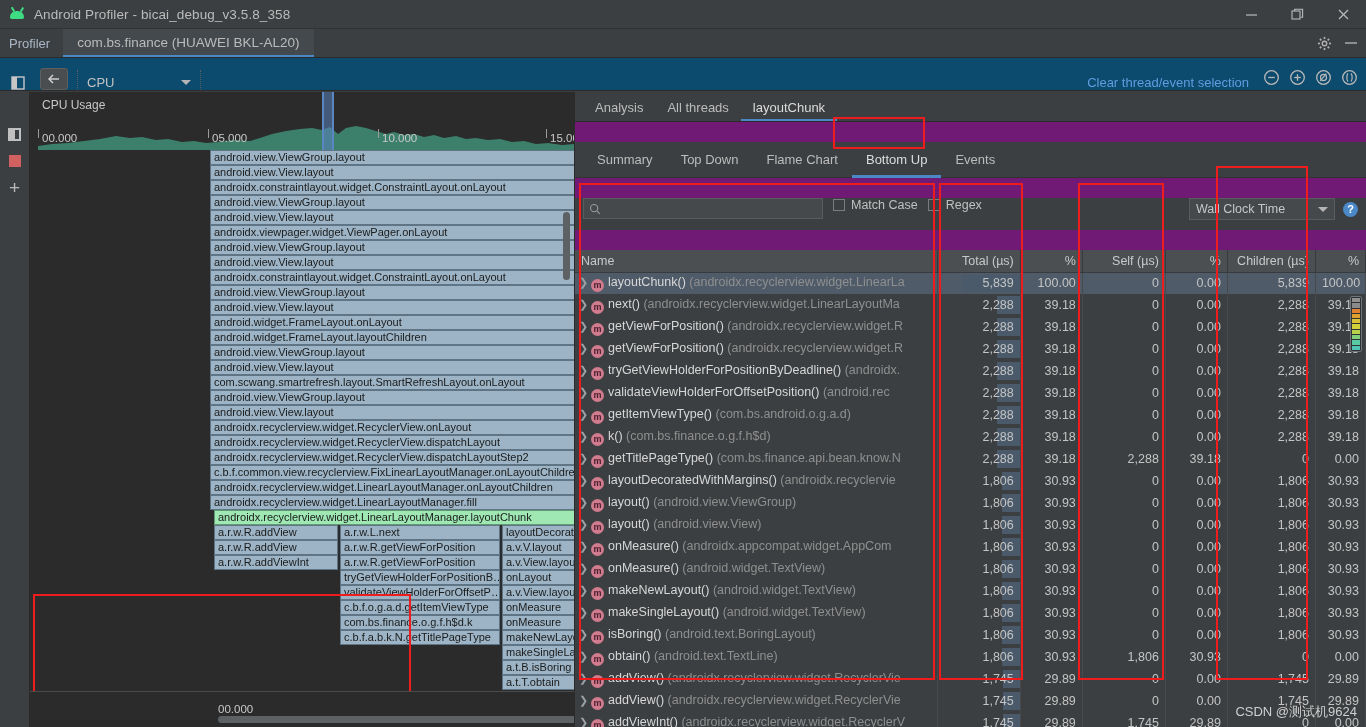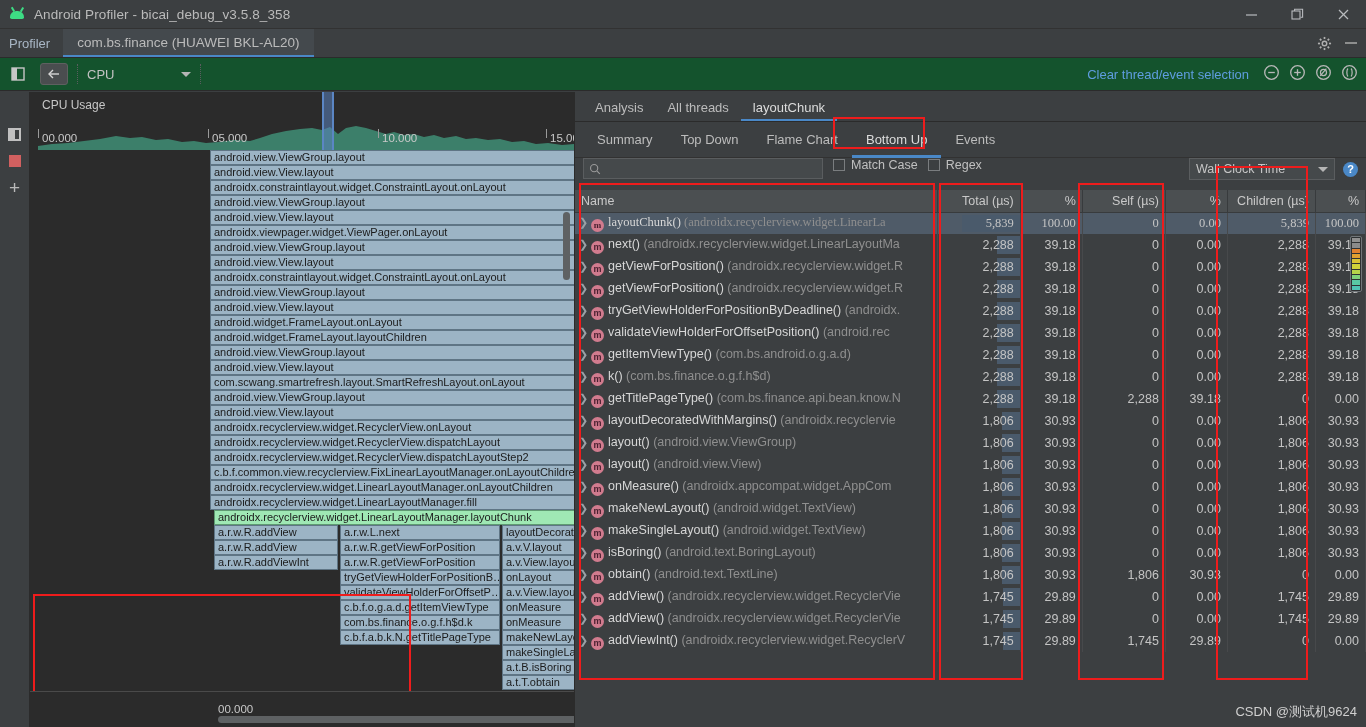--- a/index.html
+++ b/index.html
@@ -40,21 +40,21 @@
   .prof-label{ display:flex; align-items:center; padding:0 13px 0 9px; color:#a9b7c6; font-size:13px;}
   .sess-tab{
     display:flex; align-items:center; padding:0 14px; color:#bbbbbb; font-size:13.5px;
     background:#44494d; border-bottom:2px solid #4a88c7;
   }
   .prof-right{ margin-left:auto; display:flex; align-items:center; padding-right:8px; gap:12px;}
   .icon-btn{ color:#a6a6a6; display:flex; align-items:center; justify-content:center; }
 
   
   .toolbar{
-    height:33px; background:#14532d; display:flex; align-items:center;
+    height:33px; background:#0c4a6e; display:flex; align-items:flex-end;
     border-bottom:1px solid #2b2b2b; position:relative;
   }
   .tb-square{ width:36px; display:flex; align-items:center; justify-content:center;}
   .back-btn{
     width:28px; height:22px; border:1px solid #5e6060; border-radius:3px;
     background:#4a4d4f; display:flex; align-items:center; justify-content:center;
     color:#cfcfcf; margin-left:4px;
   }
   .vsep{ width:1px; height:20px; border-left:1px dotted #5a5d5f; margin:0 9px; }
   .cpu-sel{ display:flex; align-items:center; color:#c2c2c2; font-size:13px; width:104px;}
@@ -93,21 +93,21 @@
          white-space:nowrap; overflow:hidden; }
   .frow.green{ background:#9fe8b4; border-color:#5f9a72; }
   .redbox{ position:absolute; border:2px solid #ee1c1c; pointer-events:none; }
   .vscroll-left{ position:absolute; right:4px; width:7px; background:#5e6163; border-radius:4px;}
 
   .bottom-axis{ position:absolute; left:0; right:0; bottom:0; height:36px; background:#2b2b2b;
                 border-top:1px solid #4a4a4a; }
   .bottom-axis .lbl{ position:absolute; left:188px; top:11px; color:#c9c9c9; font-size:11.5px;}
 
   
-  .rightpane{ flex:1; background:#737373; position:relative; display:flex; flex-direction:column;}
+  .rightpane{ flex:1; background:#701a75; position:relative; display:flex; flex-direction:column;gap:20px;}
   .tabs-top{ height:30px; display:flex; align-items:flex-end; padding-left:8px;
              border-bottom:1px solid #2b2b2b; background:#3c3f41;}
   .tab-top{ padding:0 12px 6px 12px; color:#bcbcbc; font-size:13px; }
   .tab-top.active{ color:#dcdcdc; border-bottom:2px solid #4a88c7; padding-bottom:4px; }
 
   .tabs-sub{ height:36px; display:flex; align-items:center; padding-left:8px; position:relative;
              background:#3c3f41; border-bottom:1px solid #323232;}
   .tab-sub{ padding:0 14px; color:#bcbcbc; font-size:13px; height:36px; display:flex; align-items:center;}
   .tab-sub.active{ color:#dcdcdc; box-shadow: inset 0 -3px 0 0 #4a88c7; }
 
@@ -129,21 +129,21 @@
     background:#4b4f51; color:#c9c9c9; font-size:12.5px; font-weight:normal;
     height:22px; text-align:right; padding:0 6px; border-right:1px solid #383b3d;
     border-bottom:1px solid #383b3d;
   }
   table.bt th.name{ text-align:left; }
   table.bt td{
     font-size:12.5px; color:#c4c4c4; height:22px; padding:0 6px; text-align:right;
     border-right:1px solid #47494b; white-space:nowrap; overflow:hidden;
   }
   table.bt td.name{ text-align:left; padding-left:4px; color:#d7d7d7; position:relative; }
-  tr.sel td{ background:#4f5b68;font-family:Liberation Serif, serif; }
+  tr.sel td{ background:#4f5b68; }
   tr.sel td.name{ background:#4f5b68; }
   .chev{ display:inline-block; width:12px; color:#9aa0a6; font-size:11px; }
   .mico{ display:inline-block; width:13px;height:13px; border-radius:50%;
          background:#d17b8e; color:#4a2030; font-size:9px; line-height:13px;
          text-align:center; vertical-align:-2px; margin-right:4px; font-weight:bold;}
   .pkg{ color:#8f8f8f; }
   .totalcell{ position:relative; }
   .totalbar{ position:absolute; right:0; top:2px; bottom:2px; background:#4a5a6b; }
   .totalval{ position:relative; z-index:2; }
 
@@ -532,20 +532,29 @@
               <tr>
                 <td class="name"><span class="chev">❯</span><span class="mico">m</span><span>onMeasure()</span> <span class="pkg">(androidx.appcompat.widget.AppCom</span></td>
                 <td class="totalcell"><div class="totalbar" style="width: 21.651%;"></div><span class="totalval">1,806</span></td>
                 <td>30.93</td>
                 <td>0</td>
                 <td>0.00</td>
                 <td>1,806</td>
                 <td>30.93</td>
               </tr>
               <tr>
+                <td class="name"><span class="chev">❯</span><span class="mico">m</span><span>onMeasure()</span> <span class="pkg">(android.widget.TextView)</span></td>
+                <td class="totalcell"><div class="totalbar" style="width: 21.651%;"></div><span class="totalval">1,806</span></td>
+                <td>30.93</td>
+                <td>0</td>
+                <td>0.00</td>
+                <td>1,806</td>
+                <td>30.93</td>
+              </tr>
+              <tr>
                 <td class="name"><span class="chev">❯</span><span class="mico">m</span><span>makeNewLayout()</span> <span class="pkg">(android.widget.TextView)</span></td>
                 <td class="totalcell"><div class="totalbar" style="width: 21.651%;"></div><span class="totalval">1,806</span></td>
                 <td>30.93</td>
                 <td>0</td>
                 <td>0.00</td>
                 <td>1,806</td>
                 <td>30.93</td>
               </tr>
               <tr>
                 <td class="name"><span class="chev">❯</span><span class="mico">m</span><span>makeSingleLayout()</span> <span class="pkg">(android.widget.TextView)</span></td>

